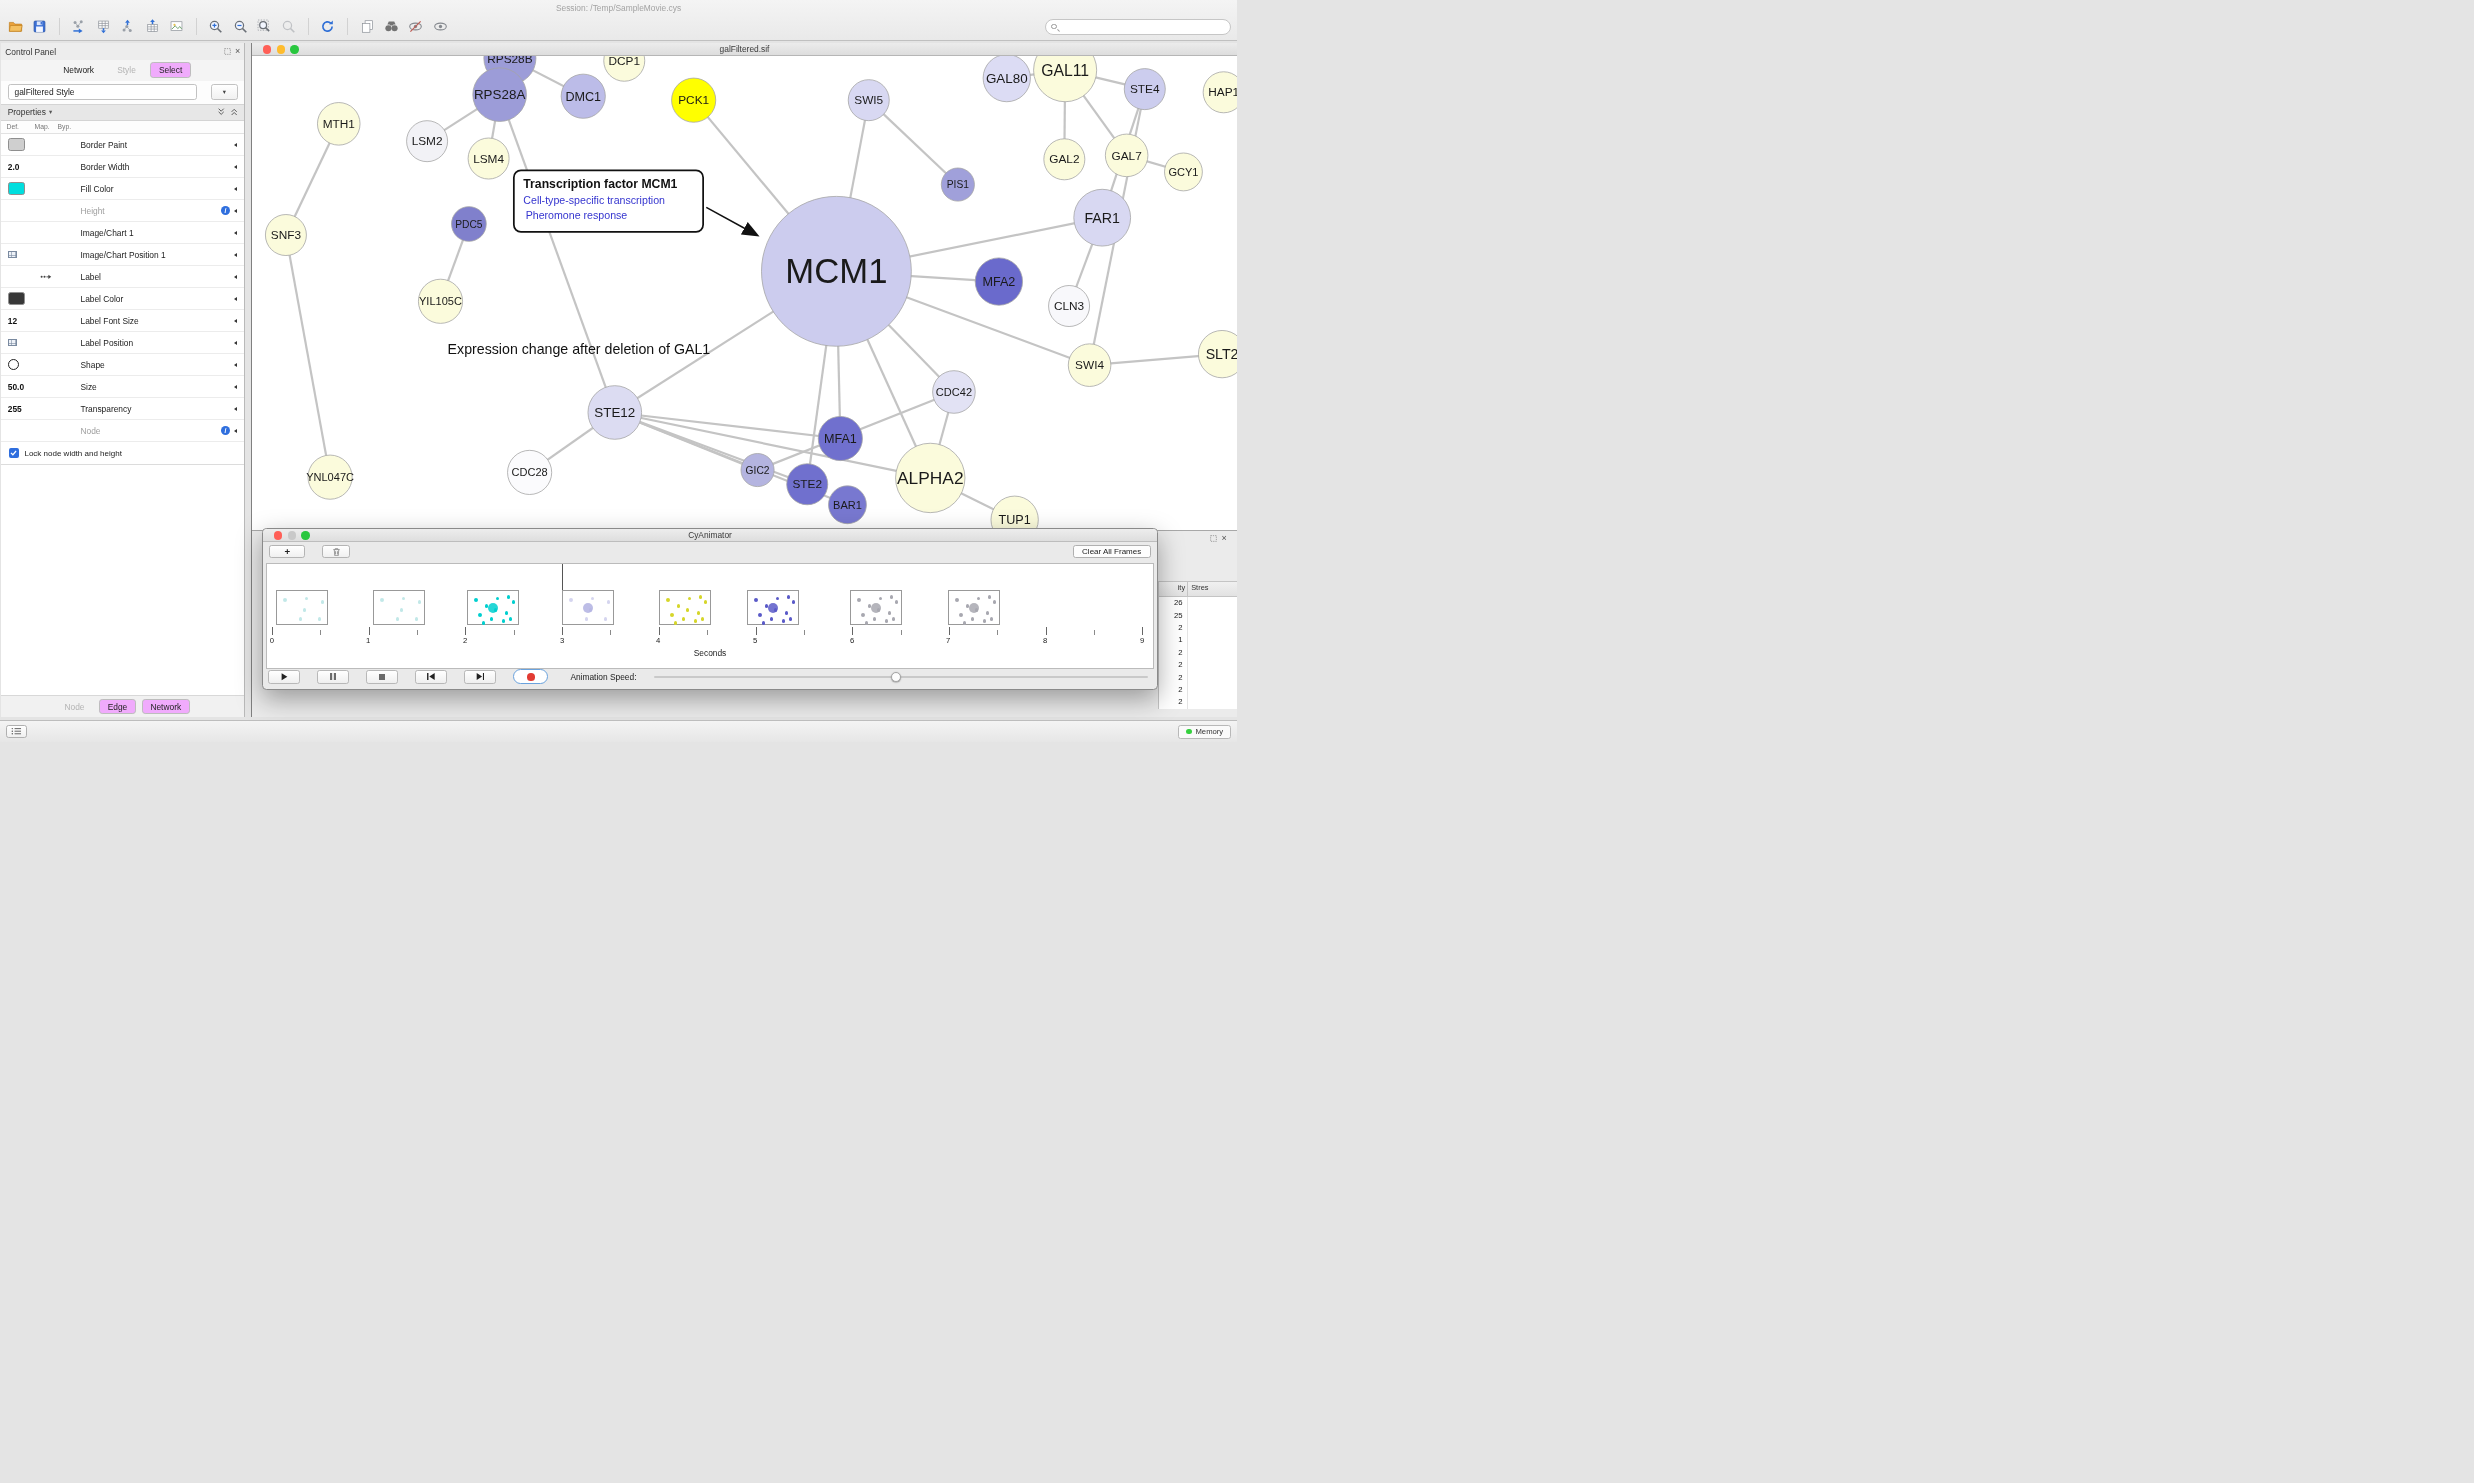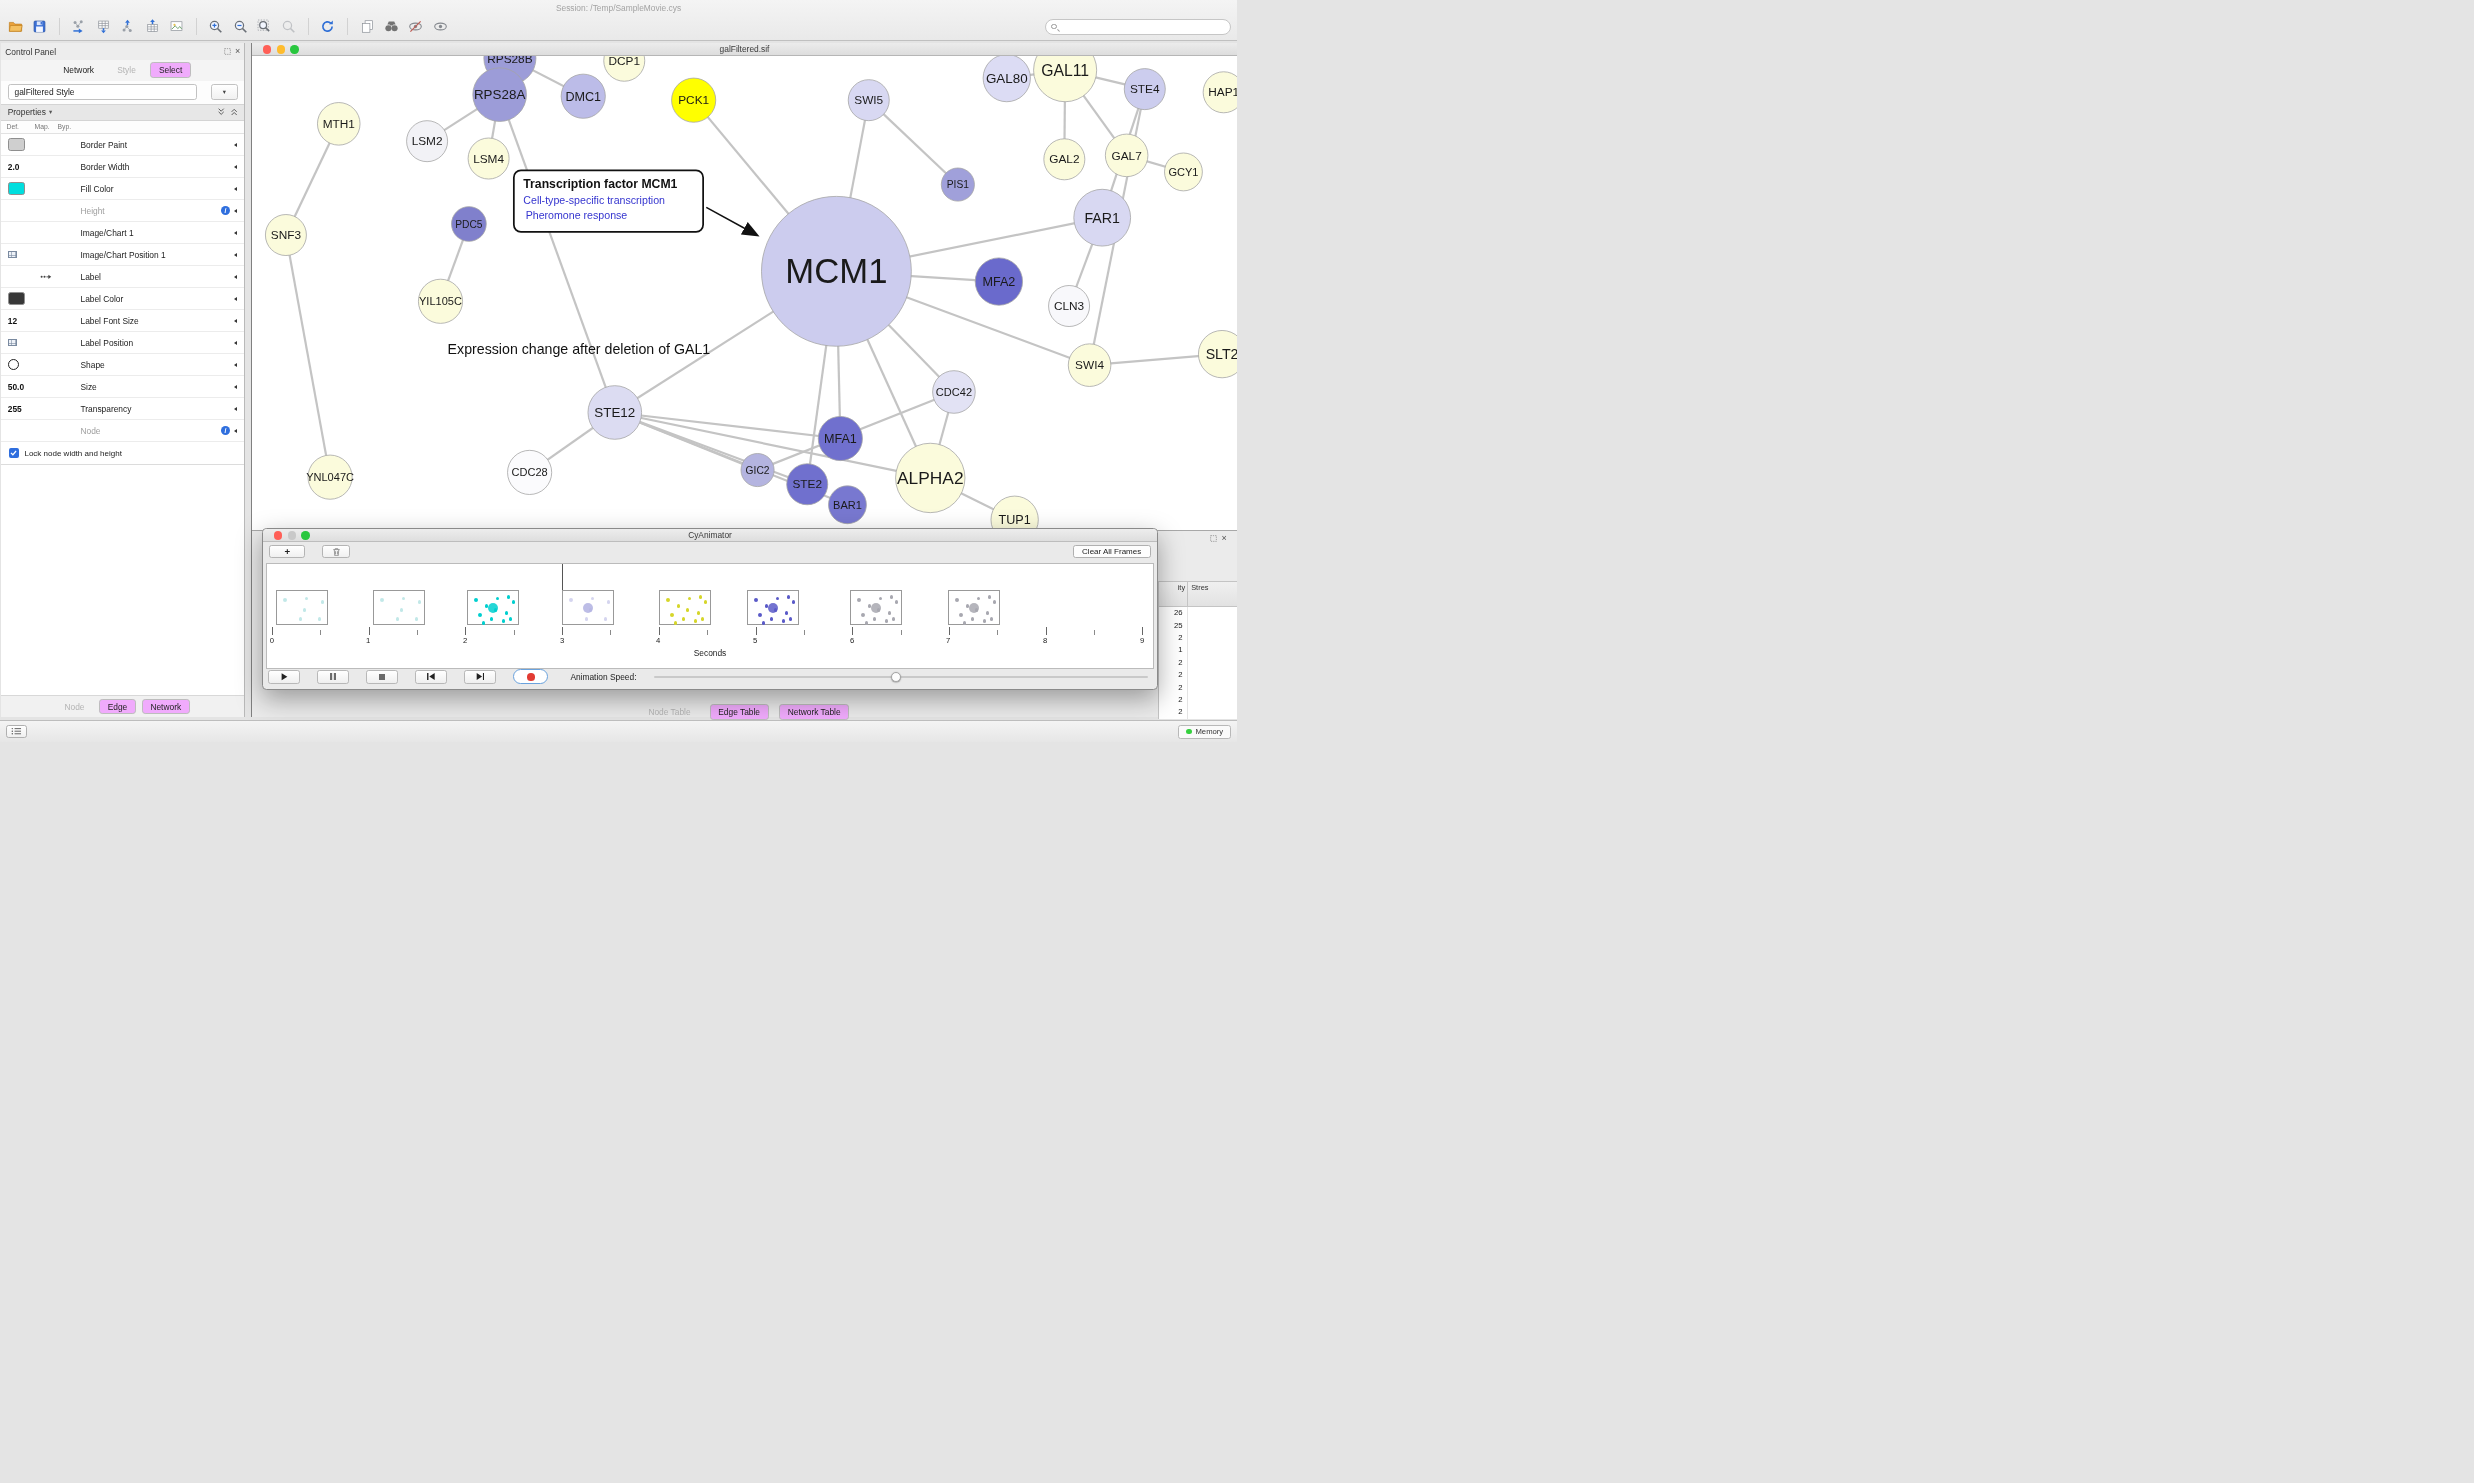--- a/index.html
+++ b/index.html
@@ -65,21 +65,21 @@
   .win-title { width:100%; text-align:center; font-size:8.4px; color:#3a3a3a; line-height:13px; }
   .nw-canvas { position:absolute; top:13px; left:0; width:987px; height:474px; background:#fff; overflow:hidden; }
   #net-svg { width:987px; height:474px; }
   #net-svg text { font-family:"Liberation Sans",sans-serif; }
   .edge { stroke:#c4c4c4; stroke-width:2.8; }
 
   
   .table-panel { position:absolute; top:487px; left:0; right:0; bottom:0; background:#ebebeb; border-top:0.6px solid #a8a8a8; }
   .tp-winicons { position:absolute; top:3.2px; right:10.3px; display:flex; gap:4.5px; align-items:center; }
   .tp-table { position:absolute; top:50px; right:0; width:79px; border-left:0.6px solid #c4c4c4; }
-  .tp-head { display:flex; height:26px; background:linear-gradient(#f0f0f0,#e2e2e2); border-top:0.6px solid #c4c4c4; border-bottom:0.6px solid #c4c4c4; font-size:7.4px; color:#333; }
+  .tp-head { display:flex; height:16px; background:linear-gradient(#f0f0f0,#e2e2e2); border-top:0.6px solid #c4c4c4; border-bottom:0.6px solid #c4c4c4; font-size:7.4px; color:#333; }
   .tp-h1 { flex:1; text-align:right; padding:1.3px 1.9px 0 0; border-right:0.6px solid #c4c4c4; }
   .tp-h2 { width:49px; text-align:left; padding:1.3px 0 0 3.2px; }
   .tp-row { display:flex; height:12.4px; background:#fff; font-size:7.7px; color:#222; }
   .tp-c1 { flex:1; text-align:right; padding:1.3px 4.5px 0 0; border-right:0.6px solid #e4e4e4; }
   .tp-c2 { width:49px; }
   .tp-tabs { position:absolute; top:173px; left:0; right:0; height:15.5px; display:flex; align-items:center; justify-content:center; gap:10.3px; }
 
   
   .cyanimator { position:absolute; left:262px; top:528px; width:896px; height:162px; background:#eaeaea; border:0.6px solid #8a8a8a; border-radius:4.5px; box-shadow:0 9px 26px rgba(0,0,0,.35); }
   .ca-titlebar { position:relative; height:13px; background:linear-gradient(#ededed,#dedede); border-bottom:0.6px solid #bdbdbd; border-radius:3.9px 3.9px 0 0; }
@@ -709,25 +709,20 @@
             <div class="tp-row">
               <span class="tp-c1">2</span>
               <span class="tp-c2"></span>
             </div>
             <div class="tp-row">
               <span class="tp-c1">2</span>
               <span class="tp-c2"></span>
             </div>
           </div>
       </div>
-      <div class="tp-tabs">
-        <span class="cp-tab selected">Node Table</span>
-        <span class="cp-tab bordered">Edge Table</span>
-        <span class="cp-tab bordered">Network Table</span>
-      </div>
     </div>
   </div>
 
   <div class="cyanimator">
     <div class="ca-titlebar">
       <span class="lights">
         <span class="light l-red"></span>
         <span class="light l-gray"></span>
         <span class="light l-green"></span>
       </span>

